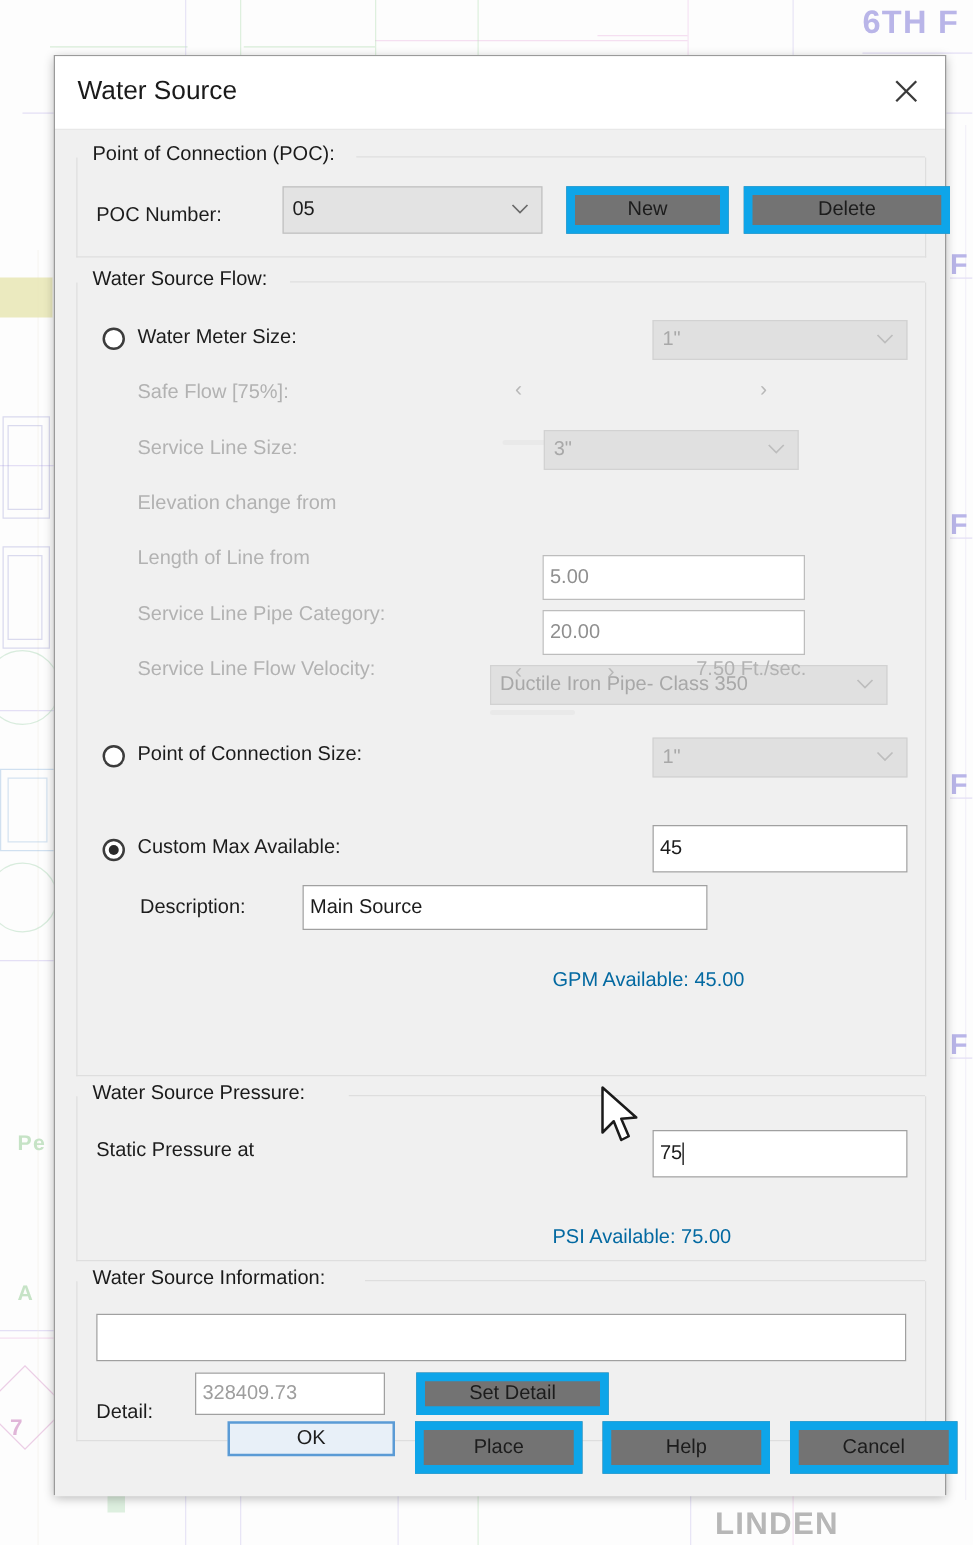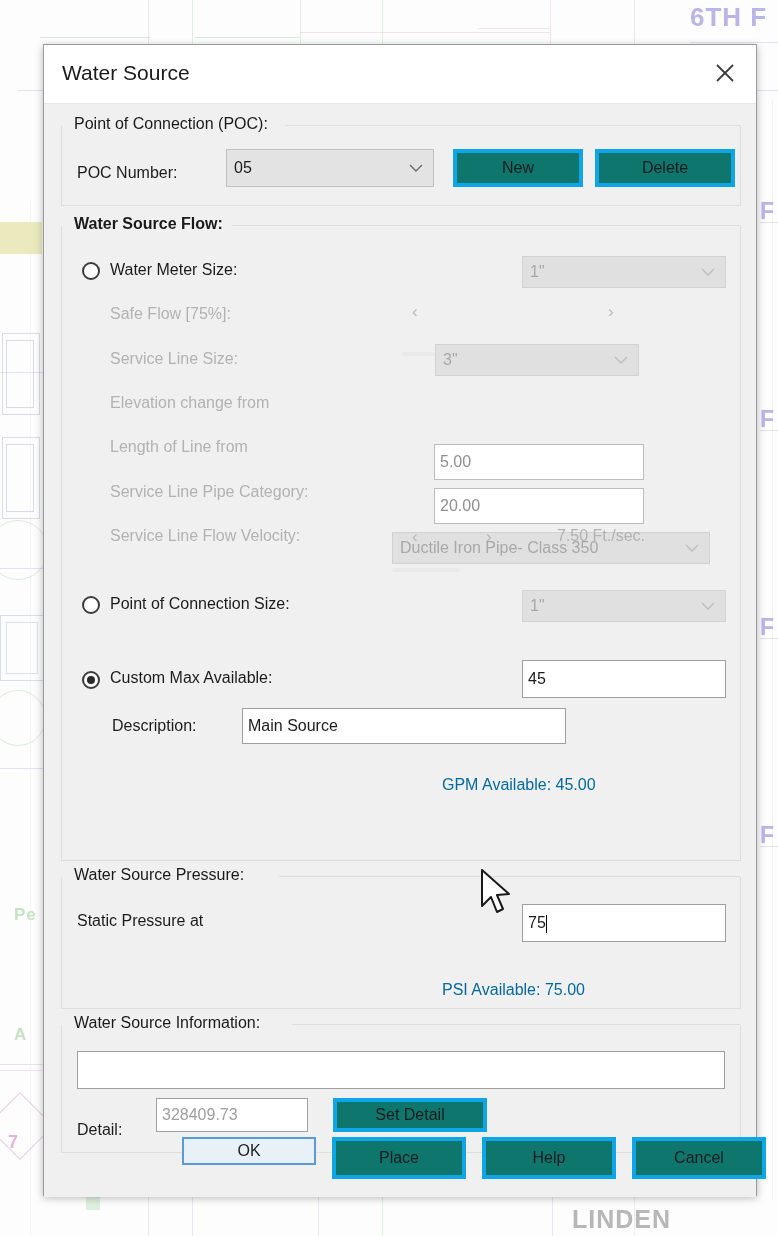--- a/index.html
+++ b/index.html
@@ -134,22 +134,22 @@
   .combo.disabled { color: #a8a8a8; background: #e0e0e0; border-color: #d2d2d2; }
   .combo .chev {
     position: absolute; right: 10px; top: 50%;
     transform: translateY(-50%);
   }
 
   
   .btn {
     position: absolute;
     box-sizing: border-box;
-    background: #0f766e;
-    border: 4px solid #0ea5e9;
+    background: #737373;
+    border: 7px solid #0ea5e9;
     font-family: "Liberation Sans", sans-serif;
     font-size: 16px;
     color: #1c1c1c;
     display: flex; align-items: center; justify-content: center;
     cursor: pointer;
   }
   .btn.focus {
     border: 2px solid #5b9bd5;
     background: #e8f0f8;
   }
@@ -294,23 +294,23 @@
     <div class="lbl" style="left:33px; top:60px;">POC Number:</div>
     <div class="combo" style="left:182px; top:45px; width:208px; height:38px;">
       <span>05</span>
       <span class="chev">
         <svg width="14" height="9" viewBox="0 0 14 9">
             <polyline points="1,1 7,7 13,1" fill="none" stroke="#6a6a6a" stroke-width="1.4"></polyline>
           </svg>
       </span>
     </div>
     <div class="btn" style="left:409px; top:45px; width:130px; height:38px;">New</div>
-    <div class="btn" style="left:551px; top:45px; width:140px; height:38px;">Delete</div>
-
-    <div class="groupbox" style="left:17px; top:122px; width:680px; height:635px;font-weight:bold;">
+    <div class="btn" style="left:551px; top:45px; width:165px; height:38px;">Delete</div>
+
+    <div class="groupbox" style="left:17px; top:122px; width:680px; height:635px;">
       <div class="groupbox-topline-right" style="width:508px;"></div>
       <div class="groupbox-legend">Water Source Flow:</div>
     </div>
 
     <div class="radio" style="left:38px; top:158px;"></div>
     <div class="lbl" style="left:66px; top:157px;">Water Meter Size:</div>
     <div class="combo disabled" style="left:478px; top:152px; width:204px; height:32px;">
       <span>1"</span>
       <span class="chev">
         <svg width="14" height="9" viewBox="0 0 14 9">

